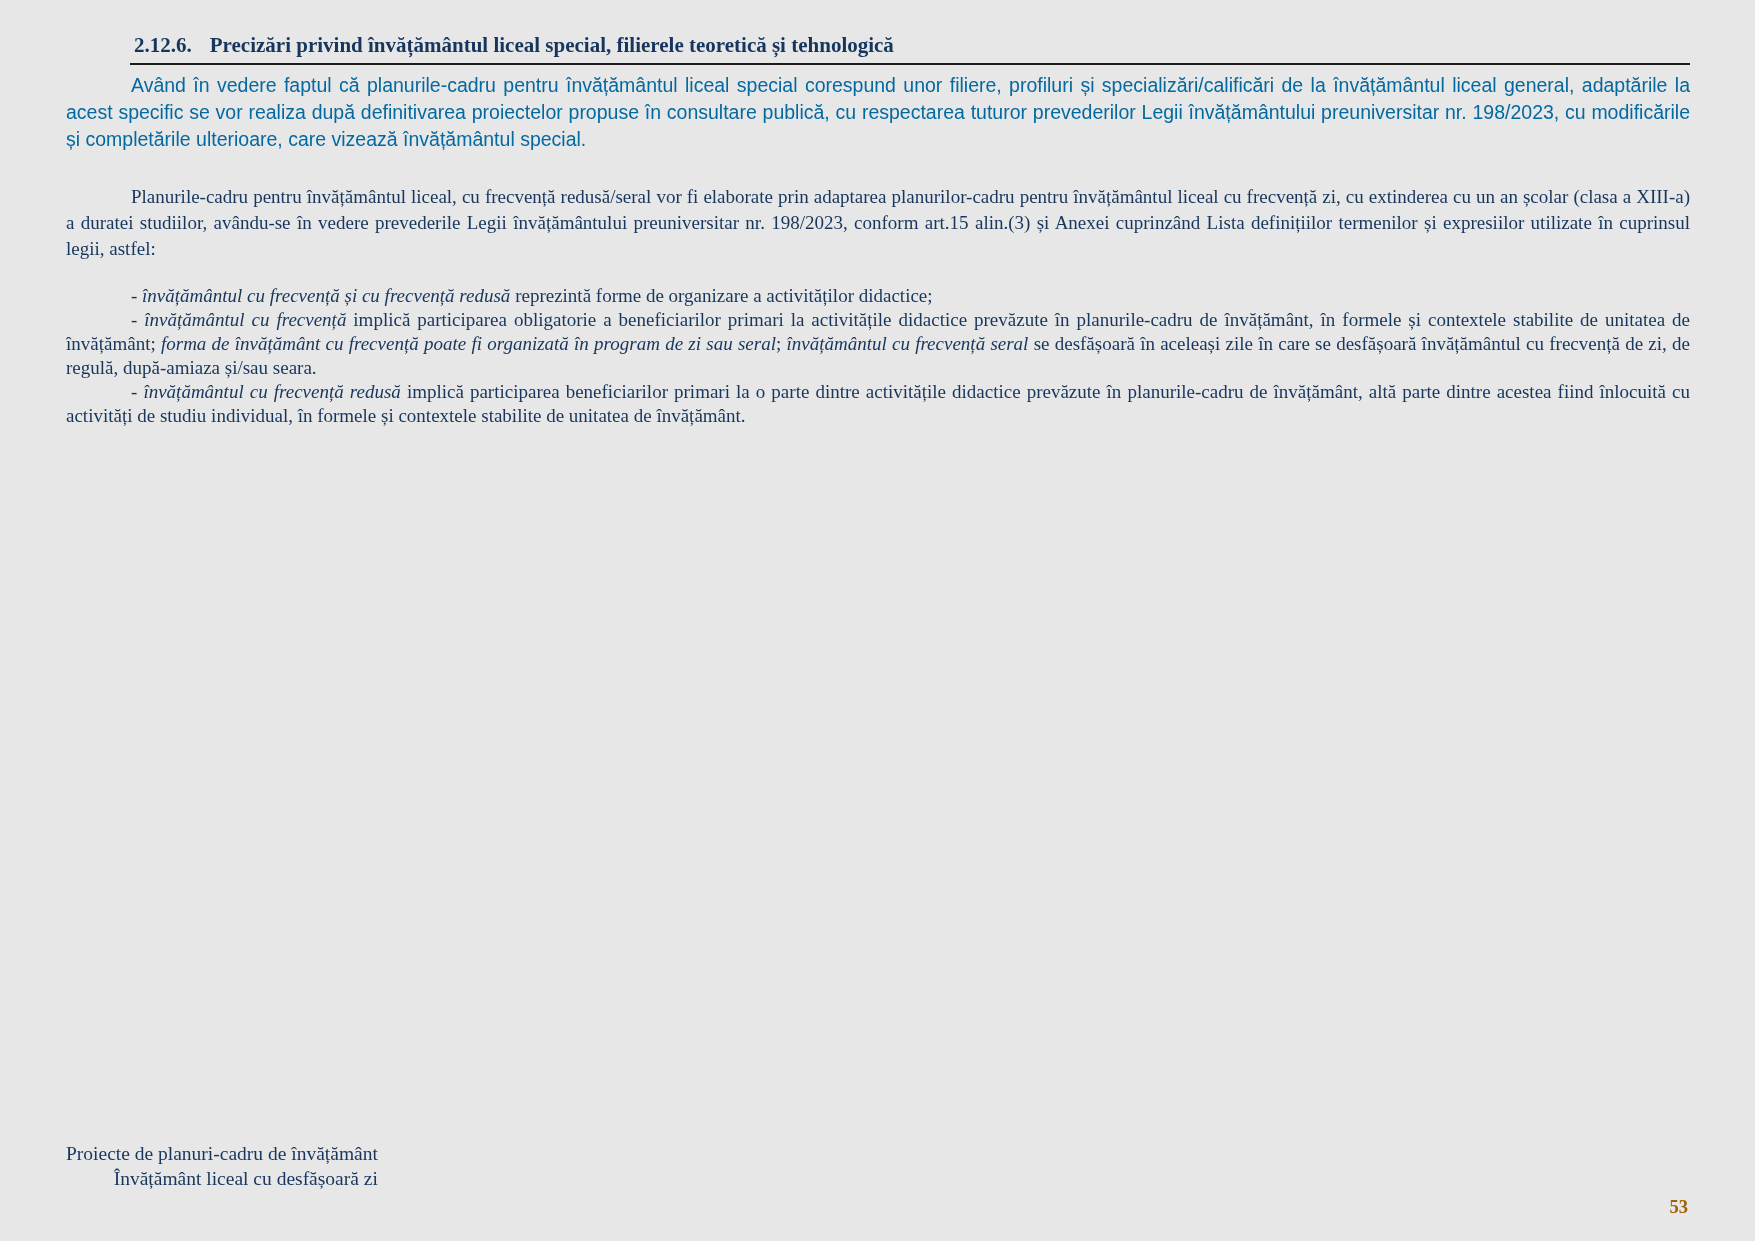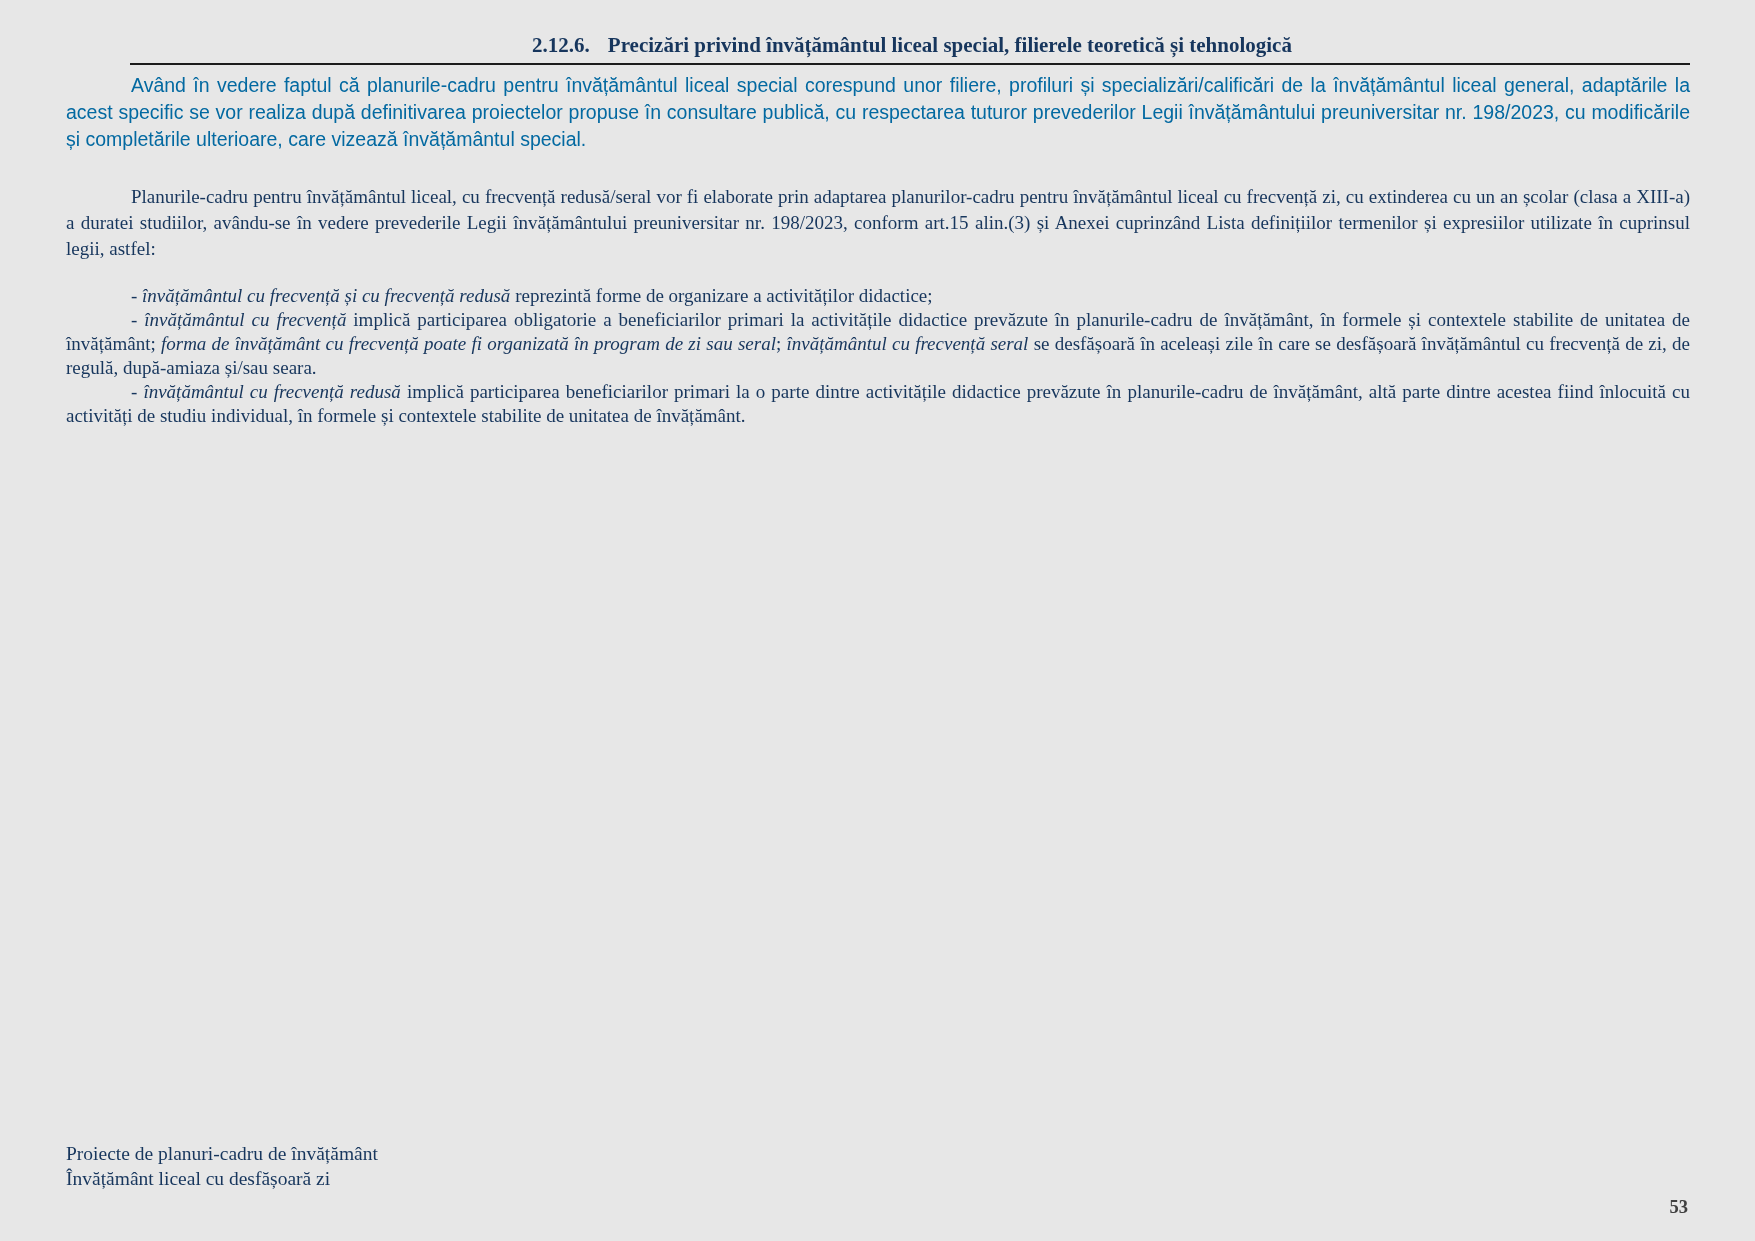--- a/index.html
+++ b/index.html
@@ -20,21 +20,20 @@
   .section-heading {
     margin-left: 64px;
     border-bottom: 2px solid #1c1c1c;
     padding: 0 0 6px 4px;
     font-family: "Liberation Serif", serif;
     font-weight: bold;
     font-size: 21px;
     line-height: 23px;
     color: #17365d;
     white-space: nowrap;
-    text-align: center;
   }
   .section-heading .num { margin-right: 18px; }
   .p-sans {
     font-family: "Liberation Sans", sans-serif;
     font-size: 19.5px;
     line-height: 27px;
     color: #0369a1;
     text-align: justify;
     text-indent: 65px;
     margin-top: 7px;
@@ -53,29 +52,30 @@
   .def-items .p-serif { margin-top: 0; line-height: 24px; }
   .italic { font-style: italic; }
   .doc-footer {
     position: absolute;
     left: 66px;
     top: 1141px;
     font-family: "Liberation Serif", serif;
     font-size: 19.5px;
     line-height: 25px;
     color: #17365d;
+    text-align: right;
   }
   .page-number {
     position: absolute;
     right: 67px;
     top: 1197px;
     font-family: "Liberation Serif", serif;
     font-weight: bold;
     font-size: 18.5px;
-    color: #404040;
+    color: #a16207;
   }
 </style>
 </head>
 <body>
 
 <div class="content">
 
   <div class="section">
     <div class="section-heading">
       <span class="num">2.12.6.</span><span>Precizări privind învățământul liceal special, filierele teoretică și tehnologică</span>

